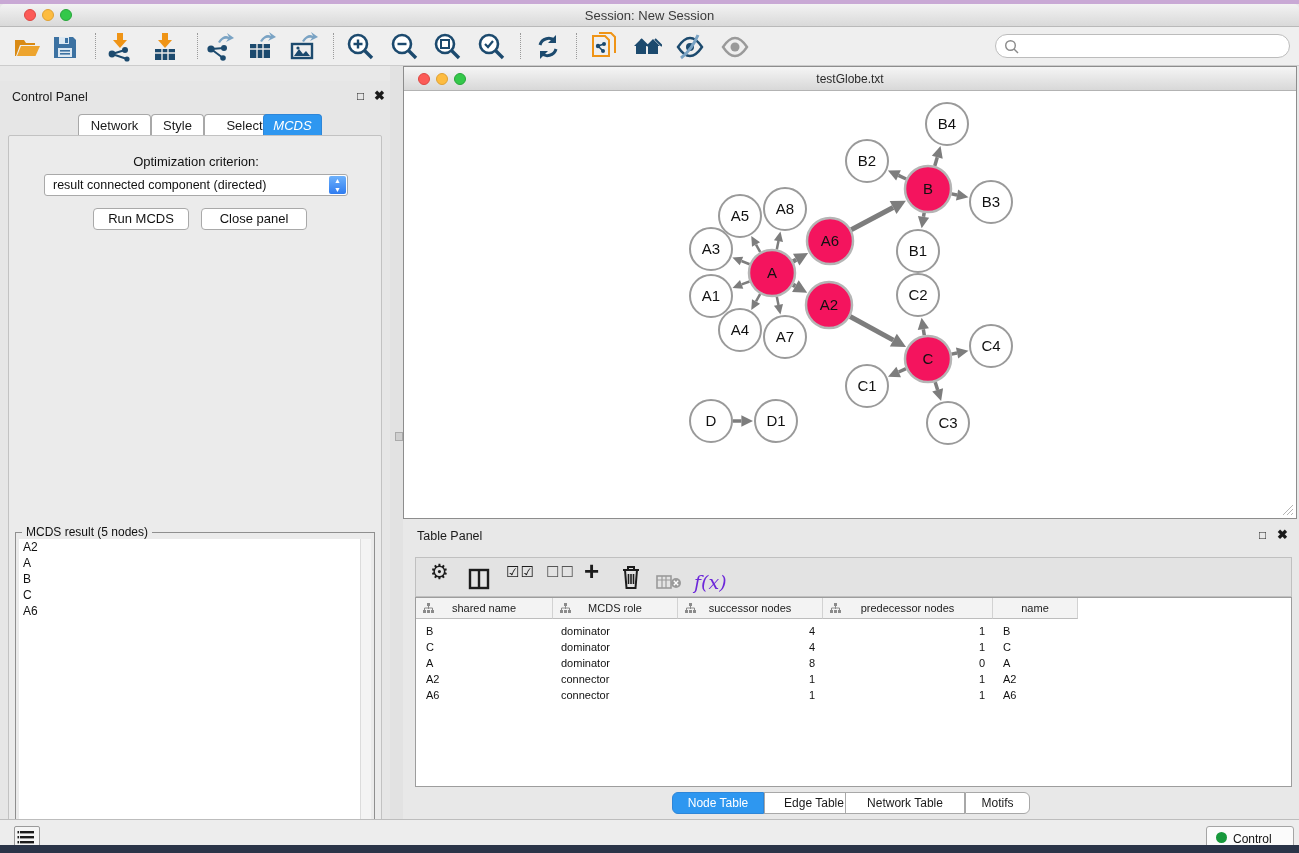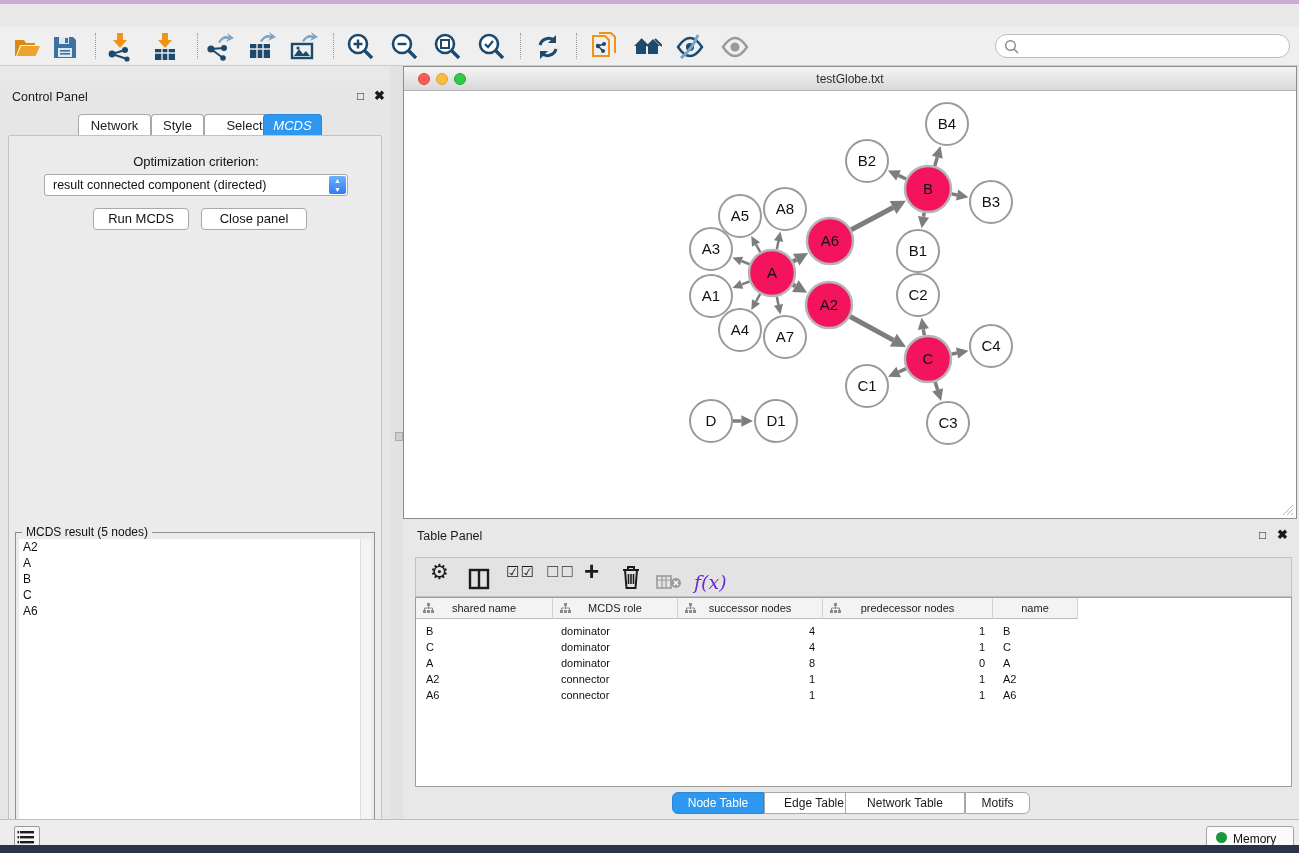--- a/index.html
+++ b/index.html
@@ -83,20 +83,26 @@
   #memory-dot { position:absolute; left:9px; top:5px; width:11px; height:11px; border-radius:50%; background:#17983b; }
   #memory-label { position:absolute; left:26px; top:2px; }
 </style>
 </head>
 <body>
 
 <div id="top-strip" class="abs"></div>
 
 <div id="app" class="abs">
 
+  <div id="titlebar" class="abs">
+    <div class="abs tl t-red"></div>
+    <div class="abs tl t-yellow"></div>
+    <div class="abs tl t-green"></div>
+    <div id="main-title" class="abs">Session: New Session</div>
+  </div>
 
   <div id="toolbar" class="abs">
     <svg class="abs tb-icon" style="left:12px" viewBox="0 0 30 30">
         <path d="M3 8h9l2 3h9v2H8L4 24H3z" fill="#d98a14"></path>
         <path d="M5 24l4-10h19l-4.5 10z" fill="#eda42e"></path>
       </svg>
     <svg class="abs tb-icon" style="left:50px" viewBox="0 0 30 30">
         <path d="M4 5h19l3 3v18H4z" fill="#3c72a2"></path>
         <rect x="9" y="5" width="10" height="7" fill="#dce8f2"></rect>
         <rect x="15" y="6" width="3" height="5" fill="#3c72a2"></rect>
@@ -512,19 +518,19 @@
           <rect x="5" y="4" width="14" height="2.4" fill="#1c1c1c"></rect>
           <rect x="5" y="9" width="14" height="2.4" fill="#1c1c1c"></rect>
           <rect x="5" y="14" width="14" height="2.4" fill="#1c1c1c"></rect>
           <rect x="2.5" y="4" width="1.6" height="2.4" fill="#1c1c1c"></rect>
           <rect x="2.5" y="9" width="1.6" height="2.4" fill="#1c1c1c"></rect>
           <rect x="2.5" y="14" width="1.6" height="2.4" fill="#1c1c1c"></rect>
         </svg>
     </div>
     <div id="memory-btn" class="abs">
       <span id="memory-dot"></span>
-      <span id="memory-label">Memory</span>
+      <span id="memory-label">Control</span>
     </div>
   </div>
 
 </div>
 
 <div id="bottom-strip" class="abs"></div>
 
 </body></html>

